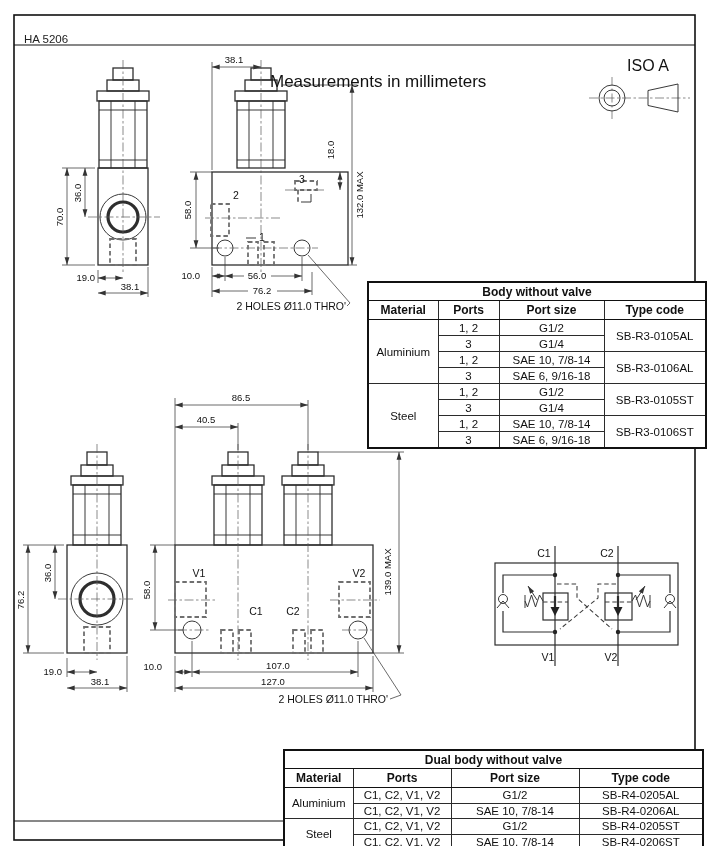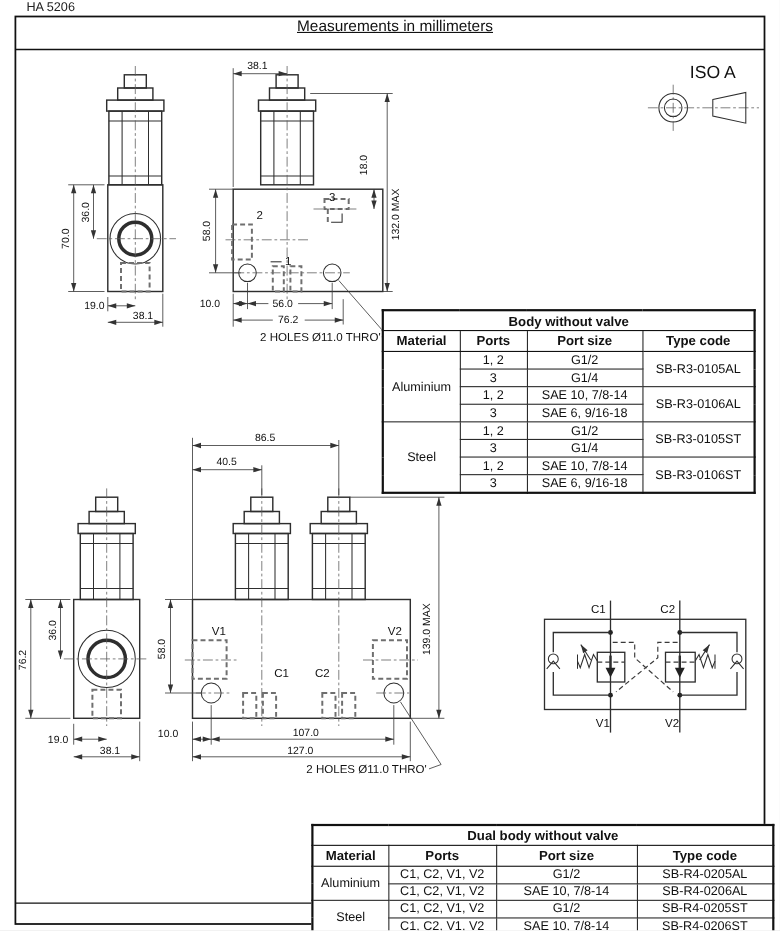--- a/index.html
+++ b/index.html
@@ -1,21 +1,21 @@
 <!DOCTYPE html>
 <html><head>
 <meta charset="utf-8">
 <style>
   html,body{margin:0;padding:0;background:#e8e8e8;}
   .page{position:relative;width:709px;height:846px;background:#ffffff;overflow:hidden;
         font-family:"Liberation Sans",sans-serif;color:#111;}
-  .abs{position:absolute;}
+  .abs{position:absolute;margin-top:32px;}
   #doc-number{left:24px;top:1px;font-size:11.5px;color:#222;}
   #page-title{left:84px;top:19px;font-size:19px;font-weight:bold;letter-spacing:0.2px;}
-  #subtitle{left:270px;top:15px;font-size:14px;text-decoration:underline;}
+  #subtitle{left:270px;top:40px;font-size:17px;}
   #footnote{left:28px;top:822px;font-size:11px;}
   svg.layer{position:absolute;left:0;top:0;}
   svg .ol{fill:none;stroke:#2e2e2e;stroke-width:1.3;}
   svg .th{fill:none;stroke:#2e2e2e;stroke-width:0.95;}
   svg .ring{fill:none;stroke:#2e2e2e;stroke-width:3.2;}
   svg .dim{fill:none;stroke:#3a3a3a;stroke-width:0.75;}
   svg .cl{fill:none;stroke:#5a5a5a;stroke-width:0.7;stroke-dasharray:9 2.5 2.5 2.5;}
   svg .hid{fill:none;stroke:#6f6f6f;stroke-width:1.8;stroke-dasharray:4.5 2.8;}
   svg .pil{fill:none;stroke:#3a3a3a;stroke-width:1.05;stroke-dasharray:4.5 2.8;}
   svg .sch{fill:none;stroke:#2e2e2e;stroke-width:1.2;}
@@ -24,21 +24,21 @@
   svg .dt{font-size:9.5px;}
   svg .pt{font-size:10.5px;}
   svg .iso{font-size:16px;}
   table.spec{position:absolute;border-collapse:collapse;table-layout:fixed;
              font-size:11.5px;background:#fff;}
   table.spec td,table.spec th{border:1px solid #2b2b2b;padding:0;text-align:center;
              vertical-align:middle;overflow:hidden;white-space:nowrap;}
   table.spec{border:2px solid #111;}
   table.spec .tt{font-weight:bold;font-size:12px;border-bottom:1.5px solid #111;height:17px;}
   table.spec .hd{font-weight:bold;font-size:12px;border-bottom:1.5px solid #111;height:18px;}
-  #body-table{left:347px;top:281px;width:338px;padding-left:15px;}
+  #body-table{left:367px;top:281px;width:338px;padding-left:15px;}
   #body-table td.r{height:15px;}
   #dual-table{left:283px;top:749px;width:419px;}
   #dual-table td.r{height:14.5px;}
 </style>
 </head>
 <body>
 
 <div class="page">
 
   <svg class="layer" width="709" height="846" viewBox="0 0 709 846">

